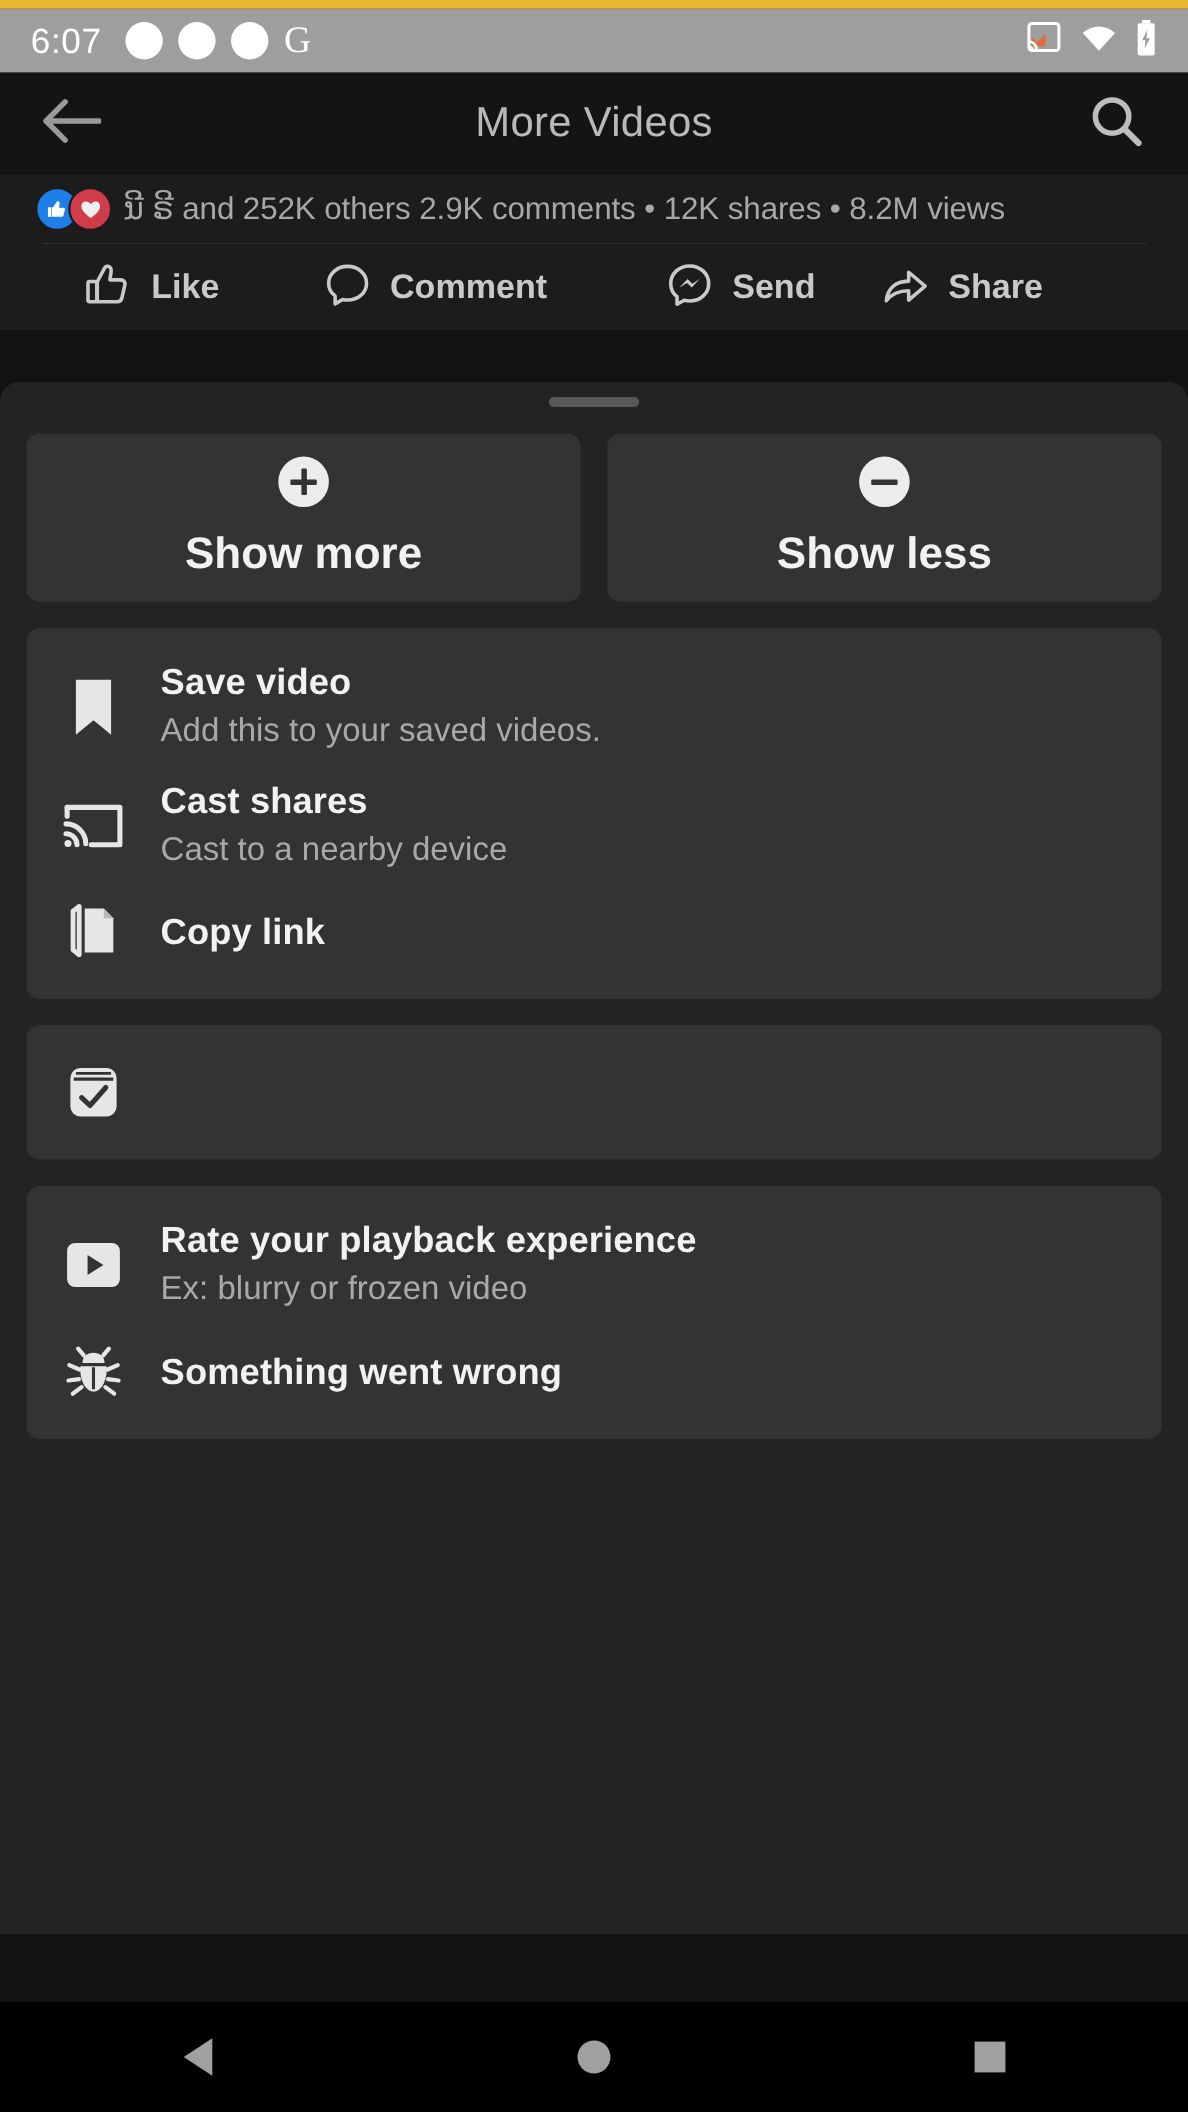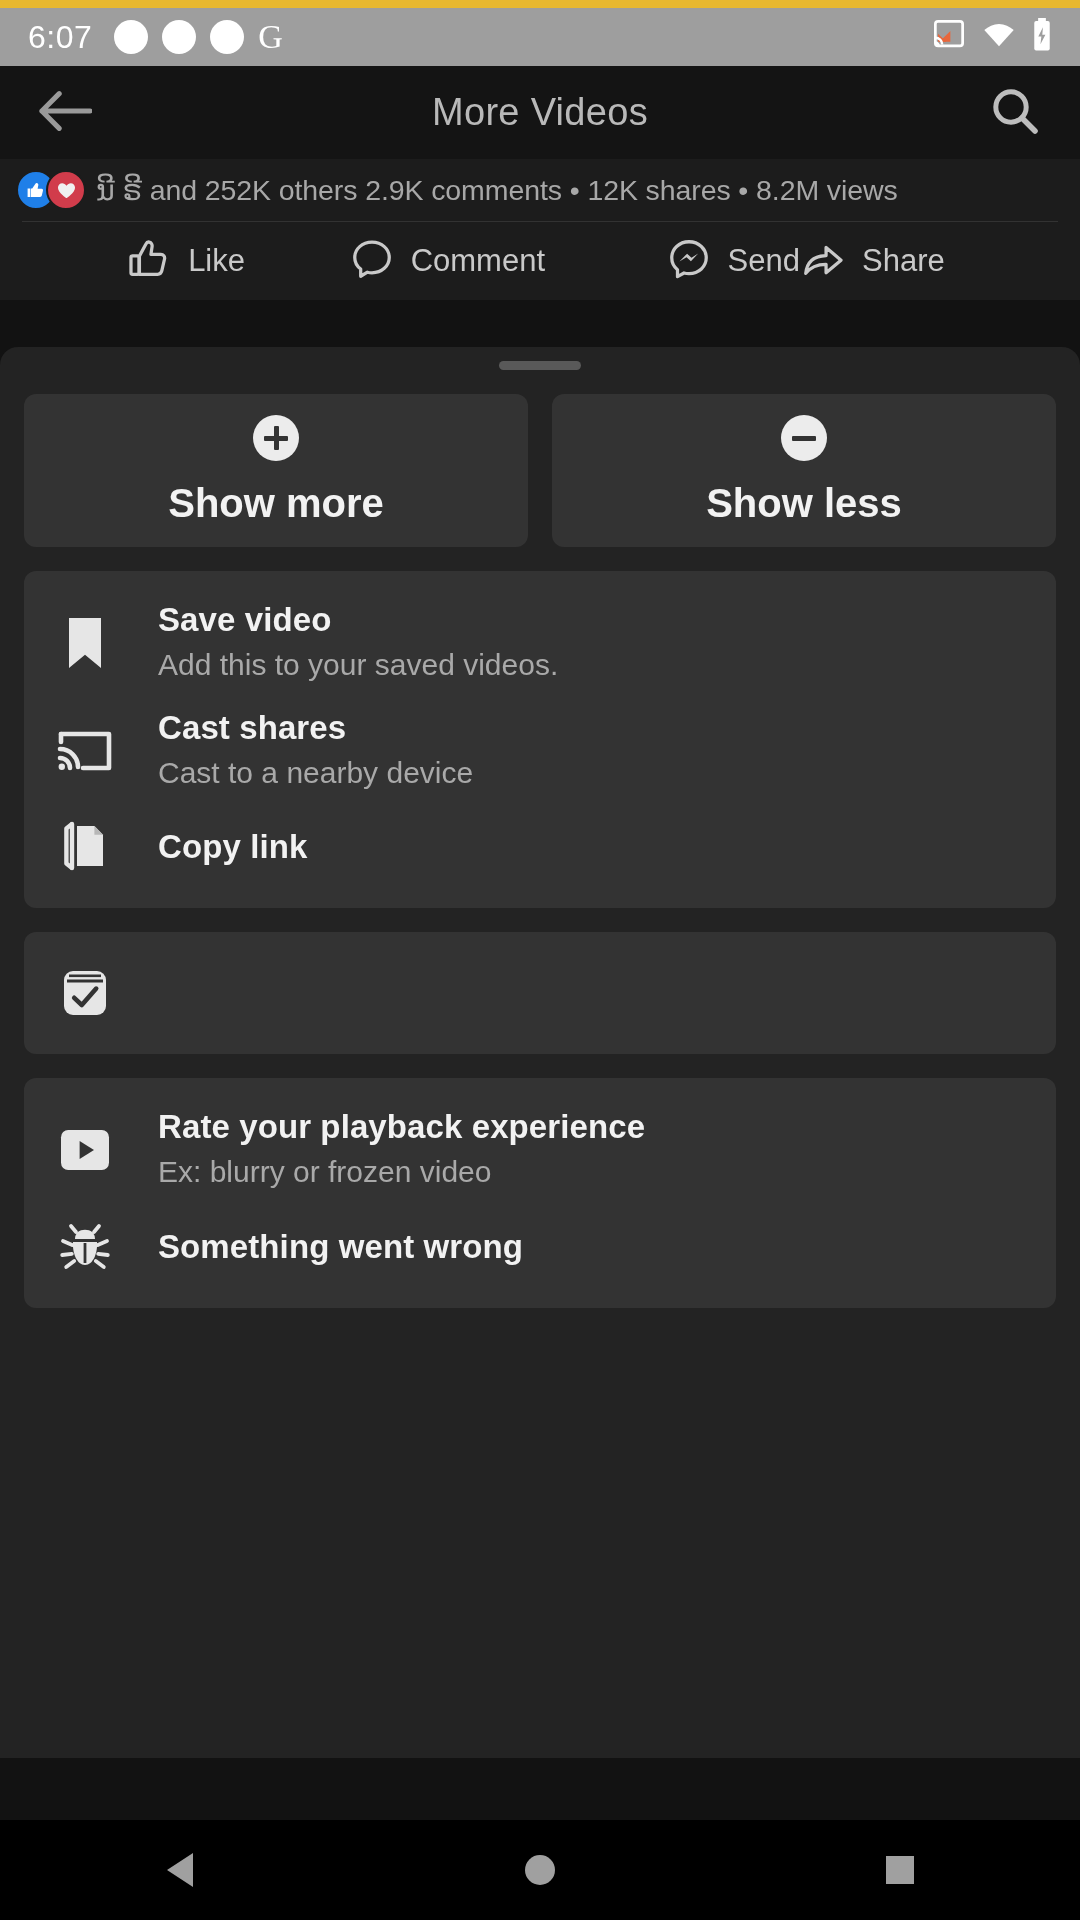--- a/index.html
+++ b/index.html
@@ -35,21 +35,21 @@
     padding: 0 30px;
   }
   .appbar-title {
     flex: 1; text-align: center;
     color: #b9b9b9; font-size: 38px; font-weight: 400;
     letter-spacing: .3px;
   }
   .icon-btn { width: 70px; height: 70px; display: flex; align-items: center; justify-content: center; }
 
   
-  .stats-region { background: #1c1c1c; padding: 0 16px; }
+  .stats-region { background: #1c1c1c; padding: 0 32px; }
   .stats-row {
     display: flex; align-items: center;
     height: 62px; gap: 0;
   }
   .reaction-badges { display: flex; align-items: center; position: relative; margin-right: 10px; }
   .badge {
     width: 40px; height: 40px; border-radius: 50%;
     display: flex; align-items: center; justify-content: center;
     border: 2px solid #1c1c1c;
   }
@@ -62,21 +62,21 @@
   .stats-divider { height: 1px; background: #323232; margin: 0 6px; }
 
   
   .action-bar {
     background: #1c1c1c;
     display: flex; align-items: center;
     height: 78px; padding: 0 30px;
   }
   .action-btn {
     display: flex; align-items: center; gap: 16px;
-    flex: 1; justify-content: flex-end;
+    flex: 1; justify-content: center; font-weight: bold;
   }
   .action-btn:nth-child(1) { flex: 0 0 215px; }
   .action-btn:nth-child(2) { flex: 0 0 300px; }
   .action-btn:nth-child(3) { flex: 0 0 255px; }
   .action-btn:nth-child(4) { flex: 0 0 auto; }
   .action-label { color: #c9c9c9; font-size: 31px; }
 
   
   .sheet {
     position: absolute; left: 0; right: 0;
@@ -112,21 +112,21 @@
 
   
   .group {
     background: #333333; border-radius: 12px;
     margin-top: 24px;
     padding: 18px 0;
   }
   .opt-row {
     display: flex; align-items: center;
     padding: 12px 34px 12px 30px;
-    gap: 42px;
+    gap: 30px;
   }
   .opt-icon {
     width: 62px; min-width: 62px; height: 62px;
     display: flex; align-items: center; justify-content: center;
   }
   .opt-text { display: flex; flex-direction: column; gap: 6px; }
   .opt-title { color: #f2f2f2; font-size: 33px; font-weight: 700; letter-spacing: .1px; }
   .opt-sub { color: #a9a9a9; font-size: 30px; font-weight: 400; line-height: 1.32; max-width: 800px; }
 
   

